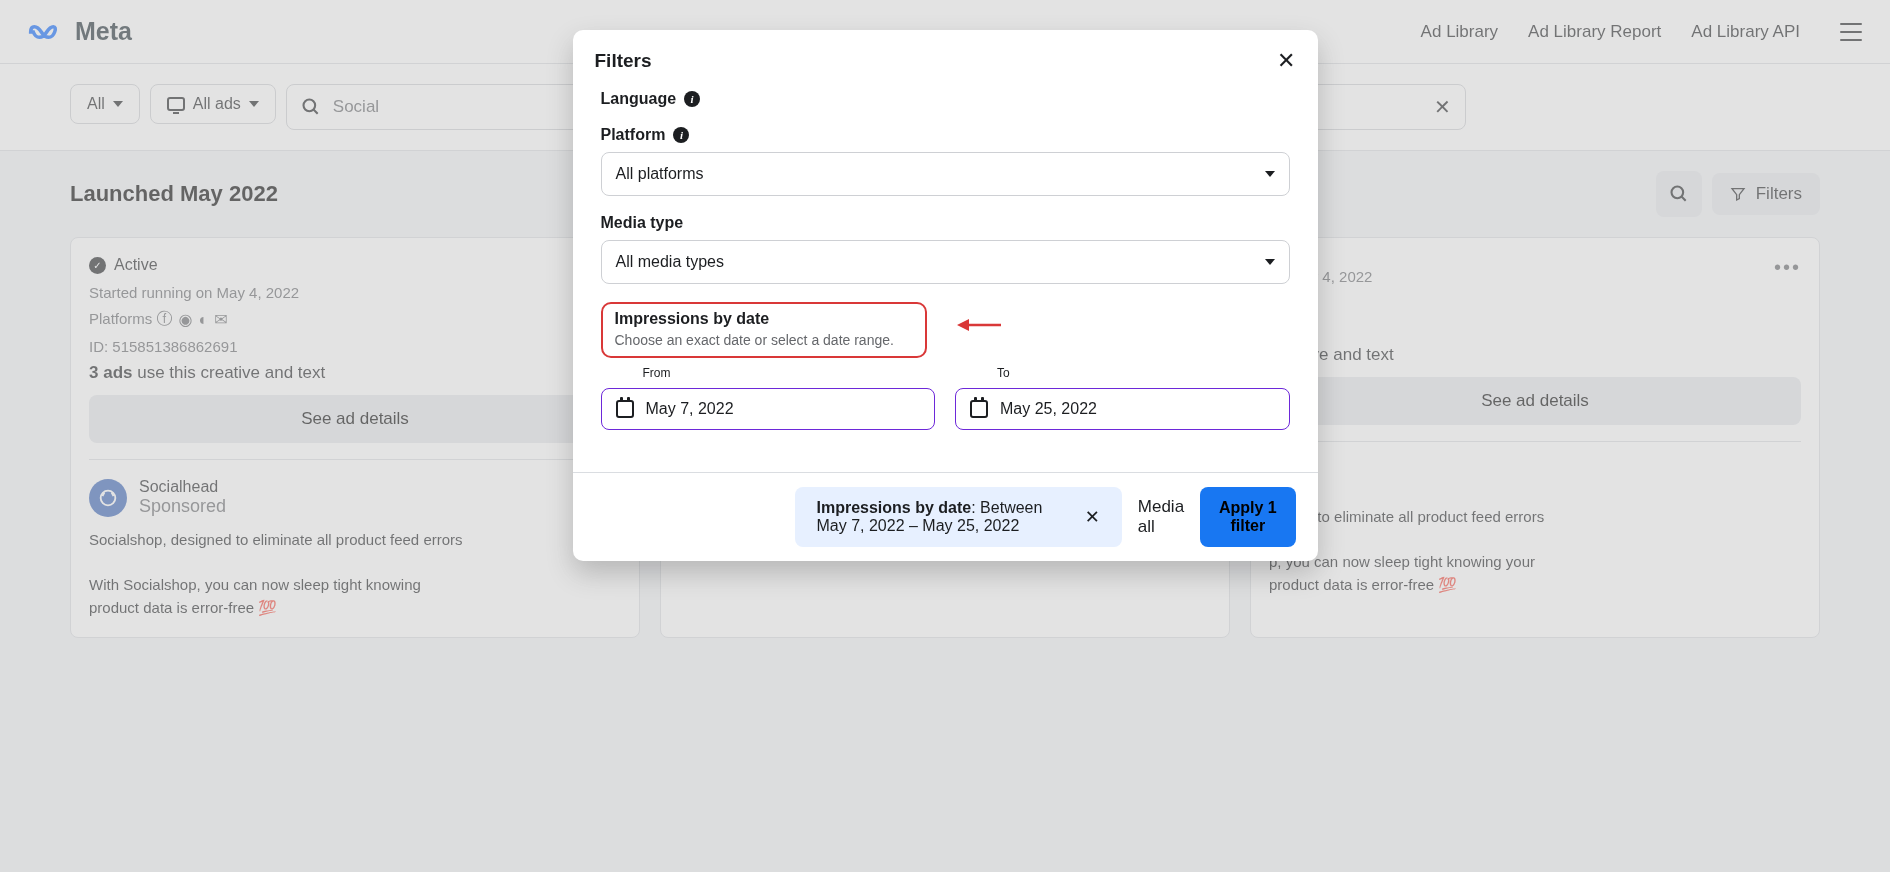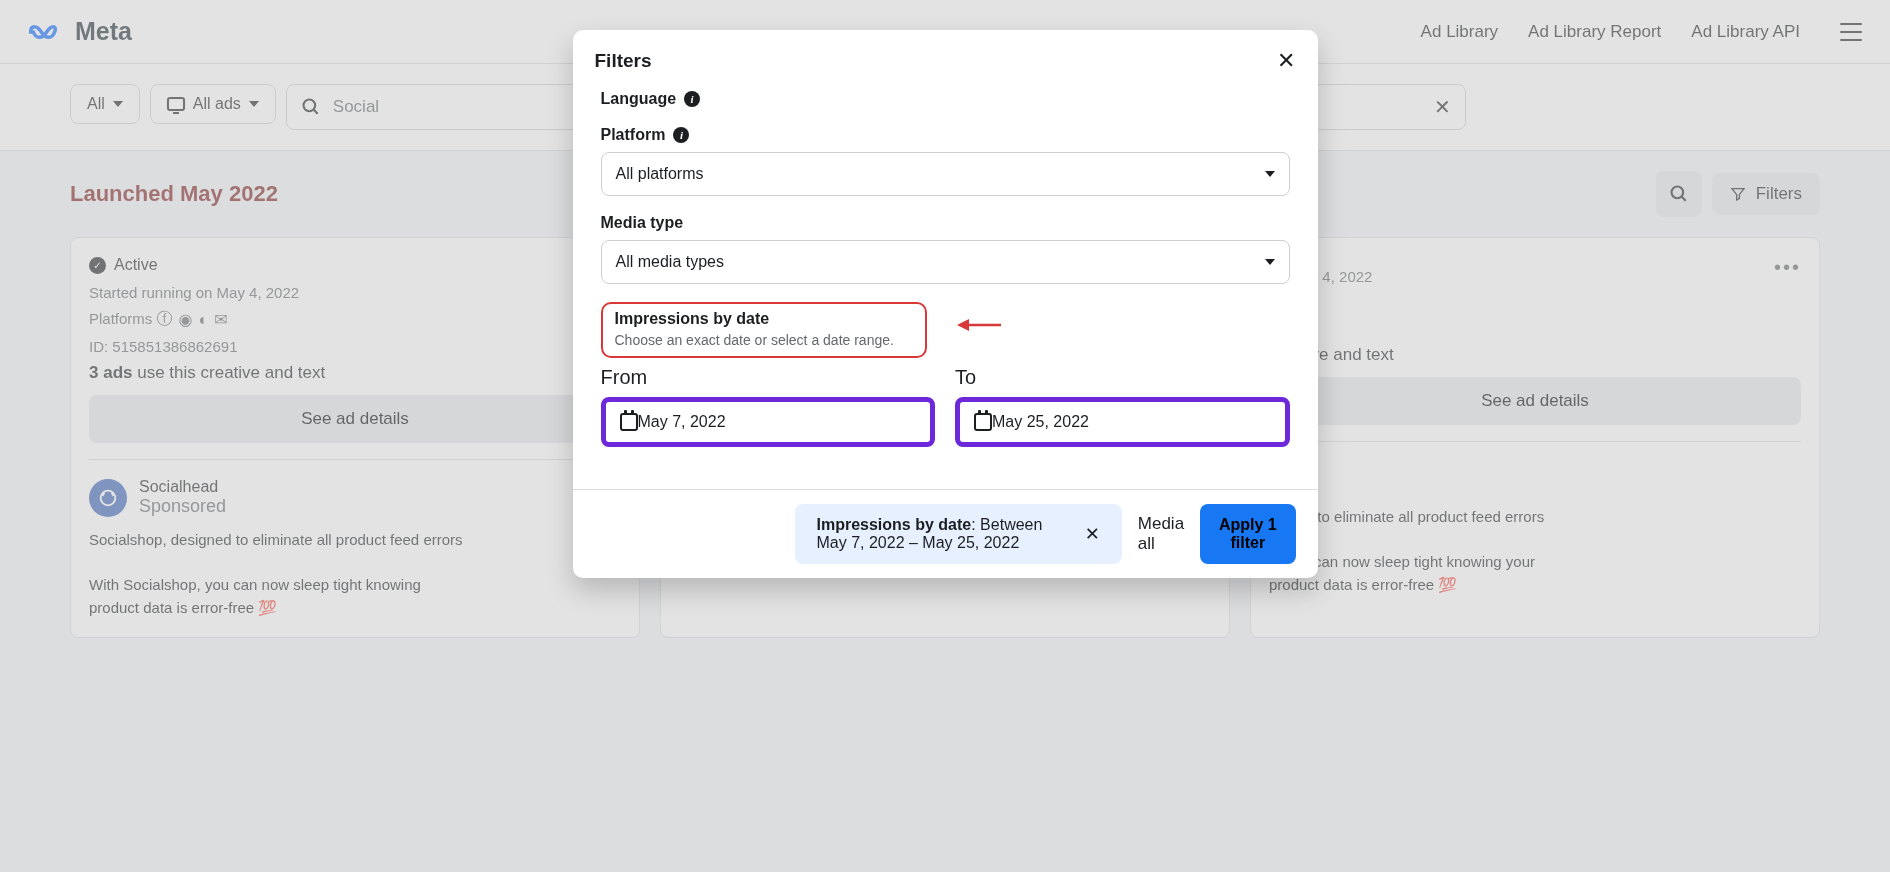--- a/index.html
+++ b/index.html
@@ -20,21 +20,21 @@
     .caret-down { width: 0; height: 0; border-left: 5px solid transparent; border-right: 5px solid transparent; border-top: 6px solid #1c1e21; }
     .device-icon { width: 18px; height: 14px; border: 2px solid #1c1e21; border-radius: 3px; position: relative; }
     .device-icon::after { content: ''; position: absolute; bottom: -5px; left: 4px; width: 6px; height: 2px; background: #1c1e21; }
     .search-box { display: inline-flex; align-items: center; gap: 12px; border: 1px solid #ced0d4; border-radius: 8px; padding: 10px 14px; font-size: 17px; color: #65676b; flex: 1; max-width: 1180px; }
     .search-icon { font-size: 18px; color: #65676b; }
     .clear-x { margin-left: auto; font-size: 20px; color: #1c1e21; cursor: pointer; }
 
     
     .content { padding: 0 70px; }
     .results-header { display: flex; align-items: center; justify-content: space-between; padding: 20px 0; }
-    .launch-title { font-size: 22px; font-weight: 700; color: #7f1d1d; }
+    .launch-title { font-size: 22px; font-weight: 700; color: #000000; }
     .results-actions { display: flex; align-items: center; gap: 10px; }
     .icon-btn { width: 46px; height: 46px; border-radius: 8px; background: #e4e6ea; display: flex; align-items: center; justify-content: center; cursor: pointer; font-size: 18px; }
     .filters-action-btn { display: inline-flex; align-items: center; gap: 10px; border-radius: 8px; background: #e4e6ea; padding: 11px 18px; font-size: 17px; cursor: pointer; }
 
     
     .cards-row { display: grid; grid-template-columns: repeat(3, 1fr); gap: 20px; }
     .card-wrap { background: #fff; border: 1px solid #dadde1; border-radius: 8px; padding: 18px; position: relative; }
     .card-top { padding-bottom: 16px; border-bottom: 1px solid #dadde1; margin-bottom: 16px; }
     .status-row { display: flex; align-items: center; gap: 8px; font-size: 16px; margin-bottom: 10px; }
     .status-dot { display: inline-flex; align-items: center; justify-content: center; width: 17px; height: 17px; border-radius: 50%; background: #1c1e21; color: #fff; font-size: 10px; }
@@ -59,22 +59,22 @@
     .form-group { margin-bottom: 18px; }
     .form-label { font-size: 16px; font-weight: 600; margin-bottom: 8px; display: flex; align-items: center; gap: 8px; }
     .info-circle { display: inline-flex; width: 16px; height: 16px; border-radius: 50%; background: #1c1e21; color: #fff; font-size: 11px; align-items: center; justify-content: center; font-style: italic; font-family: serif; }
     .select-box { width: 100%; border: 1px solid #ced0d4; border-radius: 8px; padding: 12px 14px; font-size: 16px; display: flex; align-items: center; justify-content: space-between; cursor: pointer; }
 
     .sub-label { font-size: 14px; color: #65676b; margin-top: 4px;}
     .highlight-box { border: 2px solid #d93838; border-radius: 10px; padding: 6px 12px 8px; display: inline-block; width: 326px;}
 
     .date-row { display: flex; gap: 20px; margin-top: 8px; }
     .date-col { flex: 1; }
-    .date-label { font-size: 20px; margin-bottom: 8px; }
-    .date-input { width: 100%; border: 5px solid #6d28d9; border-radius: 8px; padding: 11px 14px; font-size: 16px; display: flex; align-items: center; cursor: pointer; }
+    .date-label { font-size: 12px; margin-bottom: 8px; margin-left: 42px; }
+    .date-input { width: 100%; border: 1px solid #6d28d9; border-radius: 8px; padding: 11px 14px; font-size: 16px; display: flex; align-items: center; gap: 12px; cursor: pointer; }
     .cal-icon { width: 18px; height: 18px; border: 2px solid #1c1e21; border-radius: 3px; position: relative; }
     .cal-icon::before { content: ''; position: absolute; top: -5px; left: 2px; width: 3px; height: 5px; background: #1c1e21; border-radius: 1px; }
     .cal-icon::after { content: ''; position: absolute; top: -5px; right: 2px; width: 3px; height: 5px; background: #1c1e21; border-radius: 1px; }
 
     .modal-footer { border-top: 1px solid #dadde1; padding: 14px 22px; display: flex; align-items: center; justify-content: flex-end; gap: 16px;  }
     .chip { background: #e7f0ff; border-radius: 8px; padding: 12px 22px; font-size: 16px; display: flex; align-items: center; gap: 14px; margin-right: auto; margin-left: 200px;}
     .chip-close { font-size: 18px; cursor: pointer; color: #1c1e21; }
     .clear-all { font-size: 17px; cursor: pointer; }
     .apply-btn { background: #1877f2; color: #000000; border: none; border-radius: 8px; padding: 12px 18px; font-size: 16px; font-weight: 700; cursor: pointer; }
 

